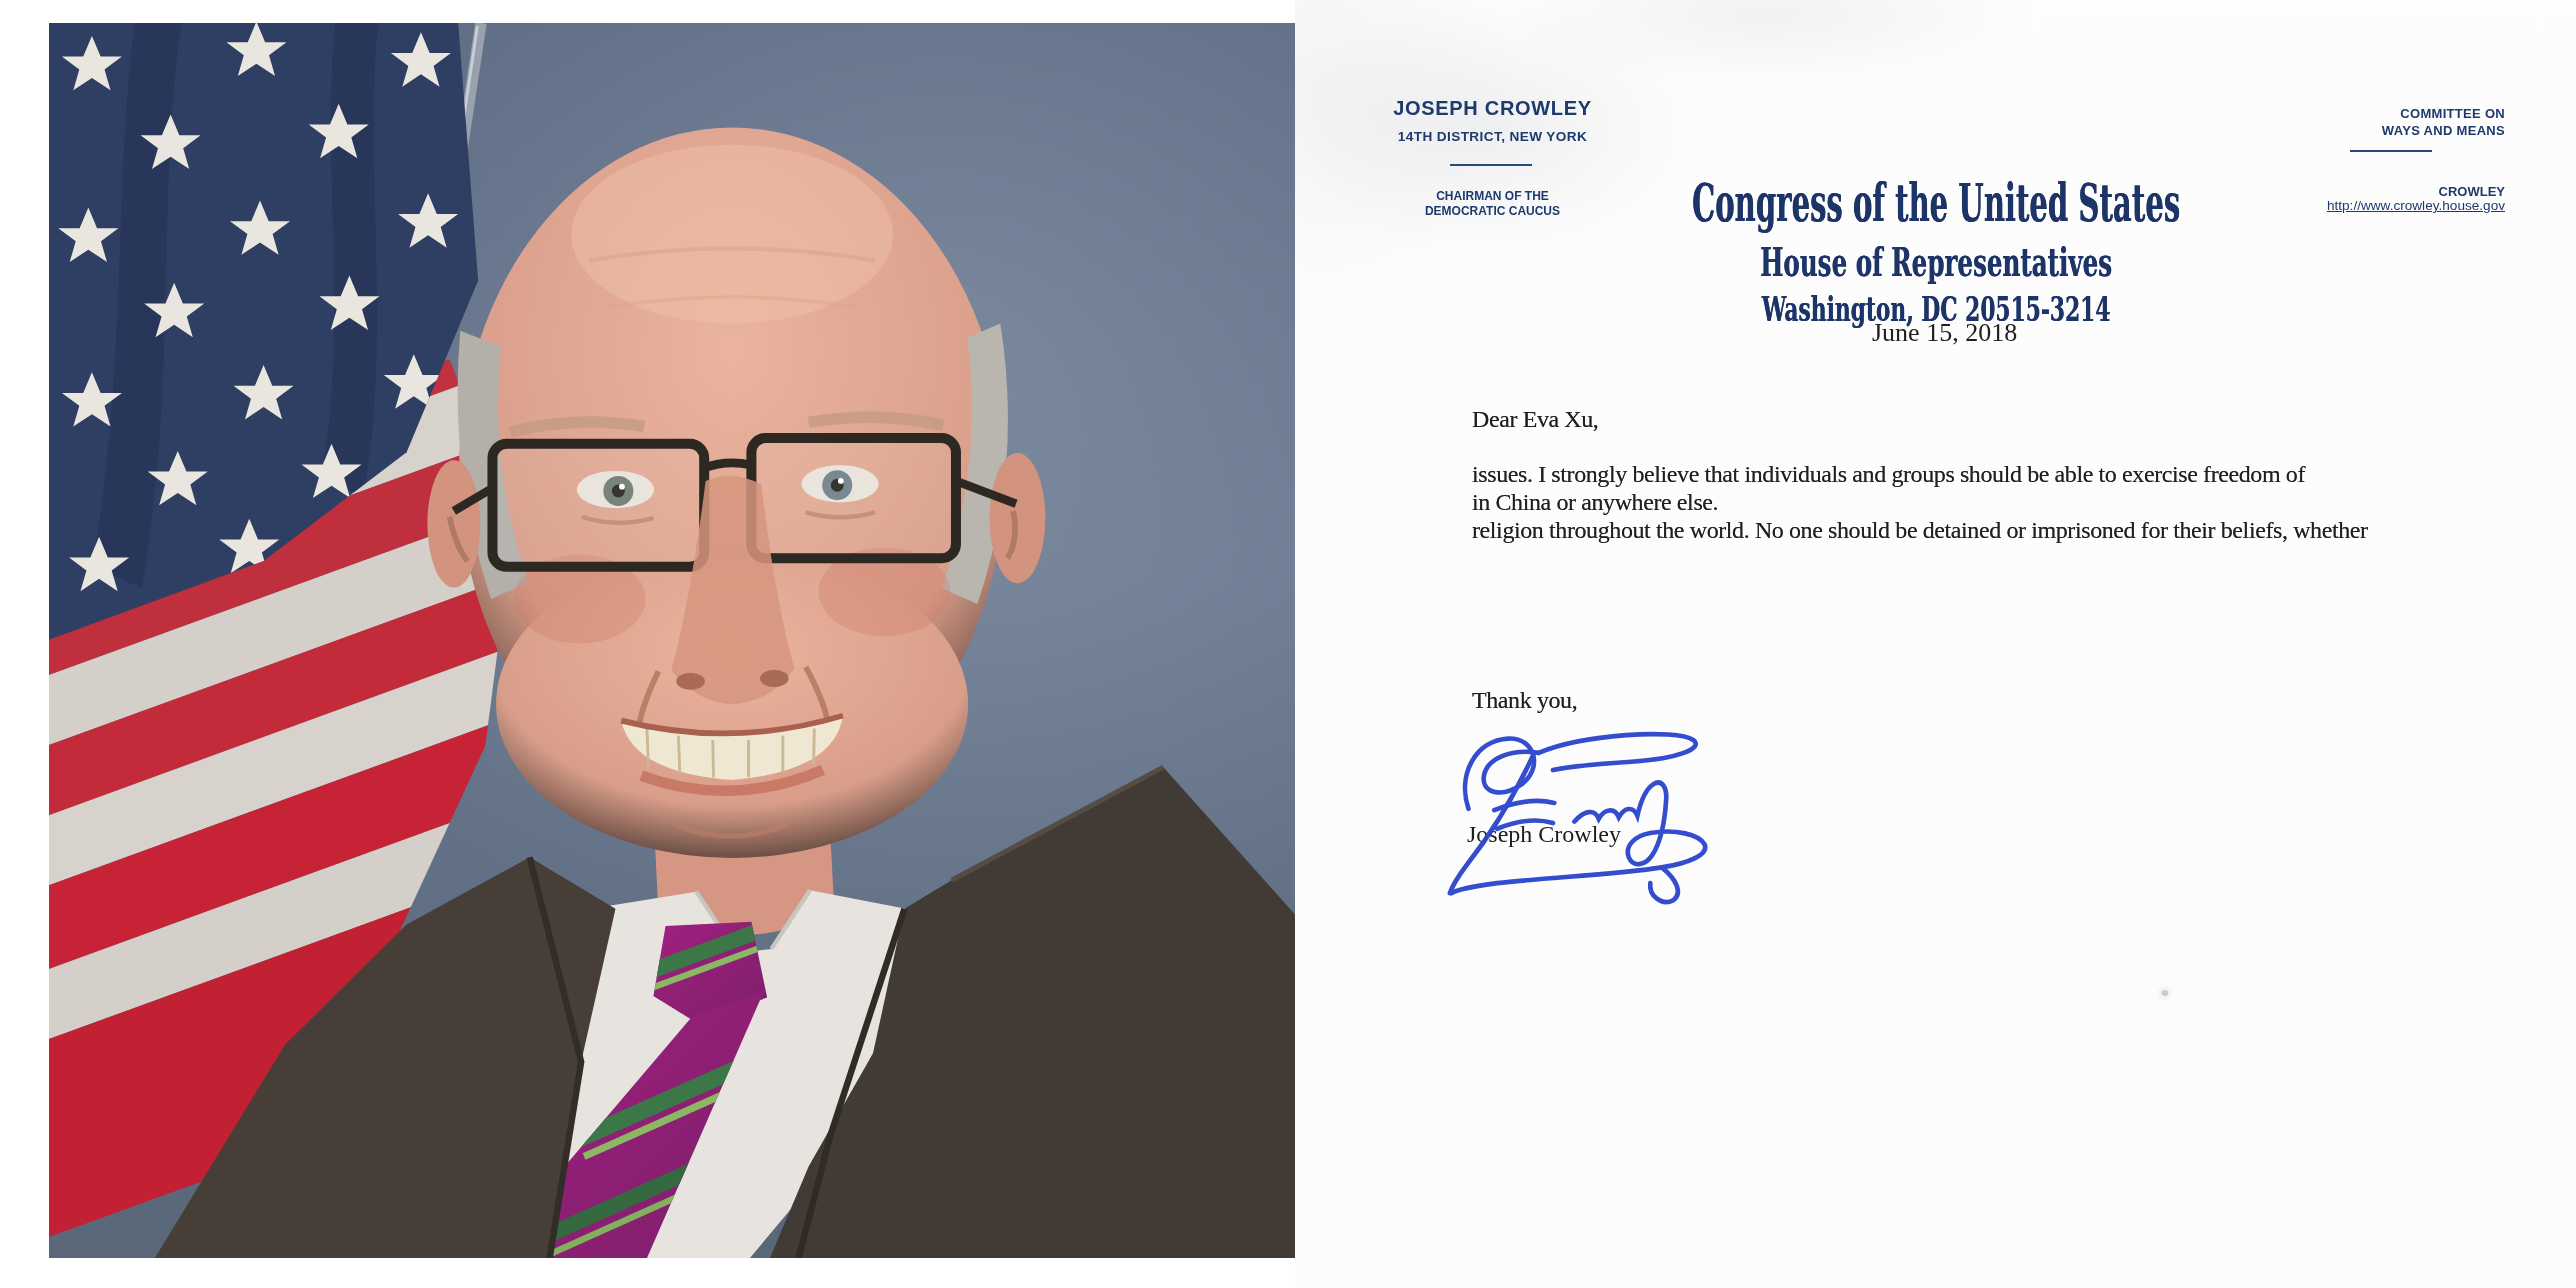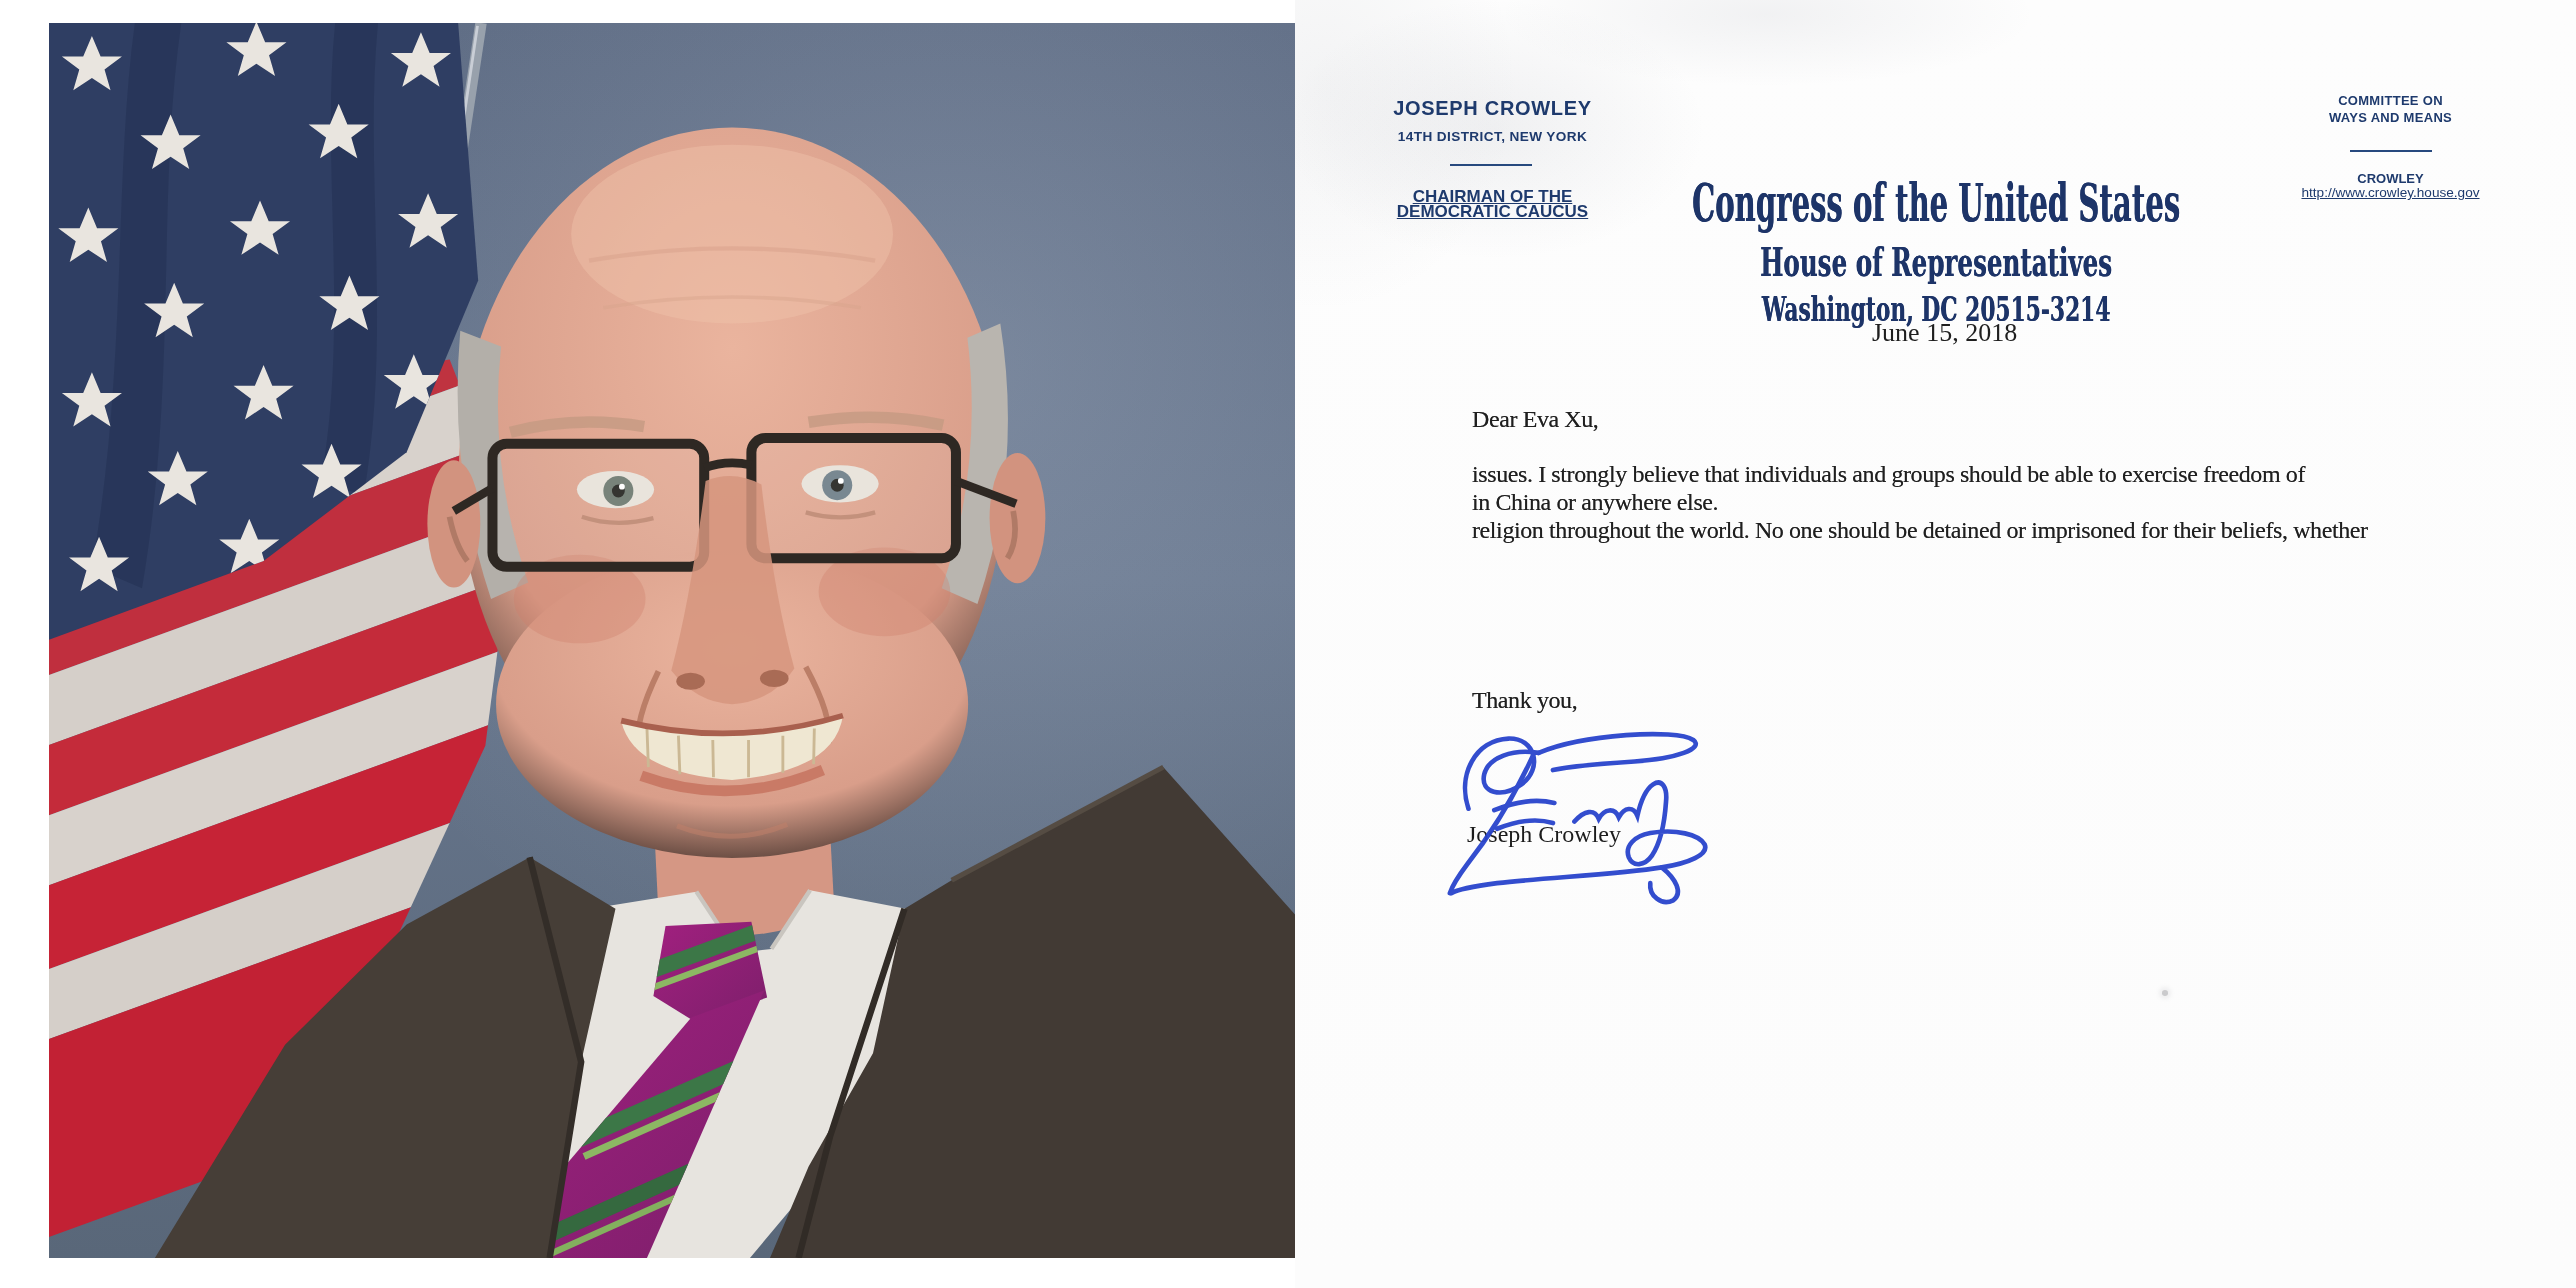--- a/index.html
+++ b/index.html
@@ -14,27 +14,27 @@
       radial-gradient(301px 186px at 200px 129px, rgba(120,125,140,0.10), rgba(120,125,140,0) 70%),
       radial-gradient(372px 100px at 472px 14.3px, rgba(120,125,140,0.09), rgba(0,0,0,0) 72%),
       radial-gradient(258px 301px at 29px 86px, rgba(125,130,142,0.08), rgba(0,0,0,0) 75%),
       linear-gradient(#fdfdfd,#fcfcfc);
     color:#1f1f1f;}
   .lh-left{position:absolute;left:83px;top:97px;width:229px;text-align:center;color:#1e3a6d;}
   .lh-left .name{font-size:20px;font-weight:bold;letter-spacing:0.7px;}
   .lh-left .district{font-size:13.6px;font-weight:bold;margin-top:8.6px;letter-spacing:0.4px;}
   .lh-div{height:2.1px;background:#27497e;border:0;}
   .lh-div.left{position:absolute;left:155px;top:164px;width:82px;}
-  .lh-left .role{position:absolute;left:0;top:92px;width:229px;font-size:17px;font-weight:bold;line-height:15px;text-decoration:underline;}
+  .lh-left .role{position:absolute;left:0;top:92px;width:229px;font-size:12px;font-weight:bold;line-height:15px;}
   .title-line{position:absolute;left:641px;white-space:nowrap;color:#1d3468;
      font-family:"DejaVu Serif",serif;font-weight:bold;text-shadow:0.5px 0 0 currentColor;}
   .t1{top:172px;font-size:52px;transform:translateX(-50%) scaleX(0.56);}
   .t2{top:239px;font-size:39px;transform:translateX(-50%) scaleX(0.63);}
   .t3{top:289px;font-size:34px;transform:translateX(-50%) scaleX(0.64);}
-  .lh-right{position:absolute;left:981px;top:93px;width:229px;text-align:center;color:#1e3a6d;}
+  .lh-right{position:absolute;left:981px;top:106px;width:229px;text-align:right;color:#1e3a6d;}
   .lh-right .committee{font-size:13px;font-weight:bold;line-height:16.5px;letter-spacing:0.3px;}
   .lh-div.right{position:absolute;left:1055px;top:150px;width:82px;}
   .lh-right .web{position:absolute;left:0;top:79px;width:229px;font-size:13px;font-weight:bold;line-height:14.3px;}
   .lh-right .weburl{font-weight:normal;font-size:13.6px;text-decoration:underline;}
   .serif{font-family:"Liberation Serif",serif;}
   .date{position:absolute;left:577px;top:318px;font-size:26px;}
   .bodytext{font-size:24px;letter-spacing:-0.4px;line-height:28px;text-shadow:0 0 0.4px rgba(25,25,25,0.65);}
   .salutation{position:absolute;left:177px;top:405px;}
   .para1{position:absolute;left:177px;top:460px;width:1045px;}
   .para2{position:absolute;left:177px;top:601px;width:1045px;}

